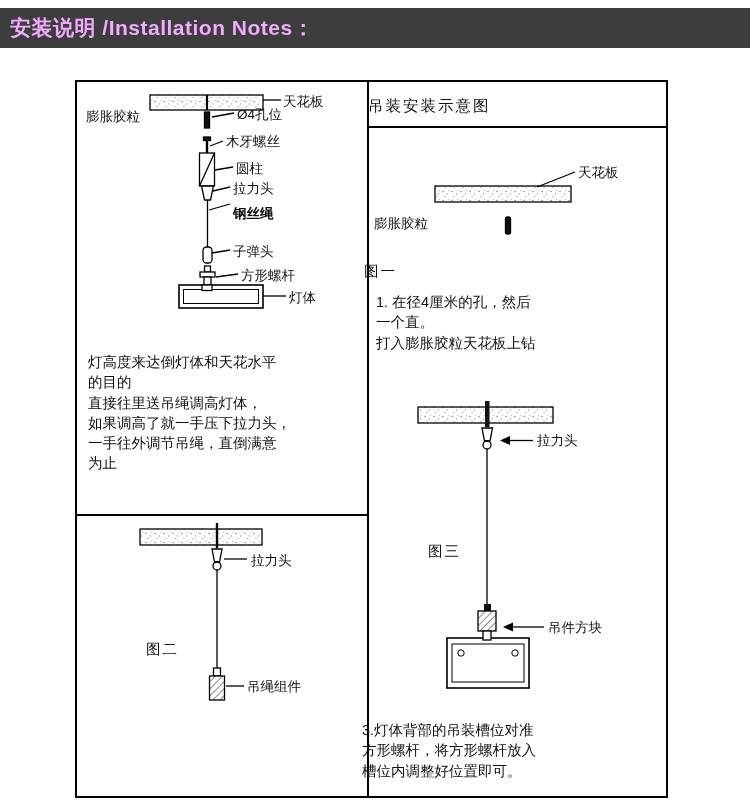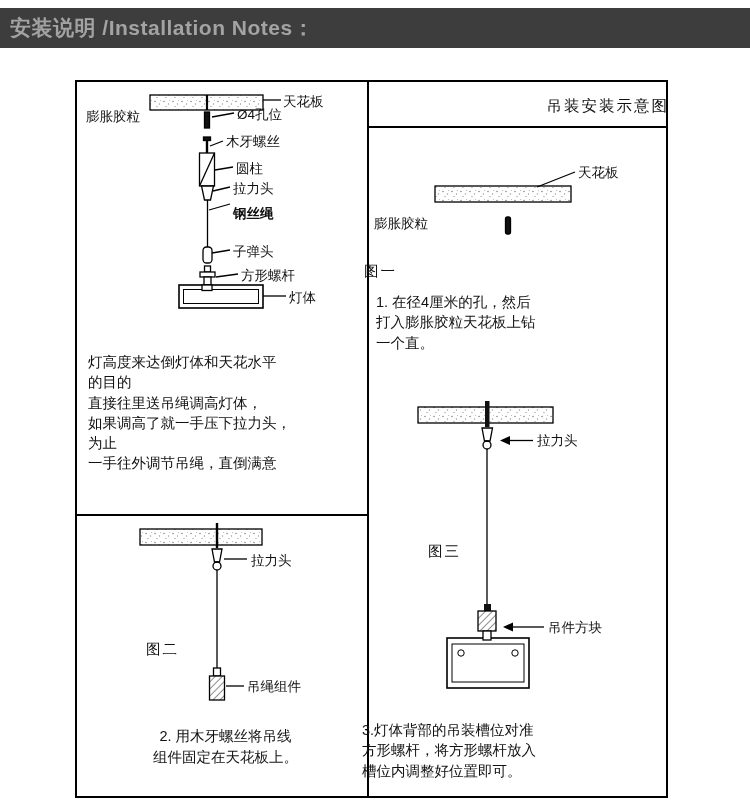--- a/index.html
+++ b/index.html
@@ -8,39 +8,39 @@
     width:750px; height:805px;
     font-family:"Liberation Sans", sans-serif;
     color:#111;
   }
   .page { position:relative; width:750px; height:805px; background:#fff; overflow:hidden; }
 
   .topbar {
     position:absolute; left:0; top:8px; width:750px; height:40px;
     background:#3d3d3d; display:flex; align-items:center; padding-left:10px;
   }
-  .topbar h1 { color:#a3a3a3; font-size:21px; font-weight:bold; letter-spacing:.5px; }
+  .topbar h1 { color:#f0abfc; font-size:21px; font-weight:bold; letter-spacing:.5px; }
 
   .board {
     position:absolute; left:75px; top:80px; width:593px; height:718px;
     border:2px solid #000; background:#fff;
   }
   .divider-v   { position:absolute; left:367px; top:80px;  width:2px;  height:718px; background:#000; }
   .leftbox-hr  { position:absolute; left:75px;  top:514px; width:294px; height:2px;  background:#000; }
   .righttit-hr { position:absolute; left:369px; top:126px; width:299px; height:1.5px; background:#000; }
 
   .art { position:absolute; left:0; top:0; pointer-events:none; }
 
   .lbl   { position:absolute; font-size:13.5px; white-space:nowrap; }
   .figlbl{ position:absolute; font-size:14.5px; white-space:nowrap; letter-spacing:2px; }
   .para  { position:absolute; font-size:14.5px; line-height:20.3px; white-space:nowrap; }
   .caption { position:absolute; font-size:14.5px; line-height:21px; text-align:center; }
   .right-title {
     position:absolute; left:368px; top:96px; width:301px;
-    text-align:right; font-size:15.5px; letter-spacing:2px;
+    text-align:left; font-size:15.5px; letter-spacing:2px;
   }
 </style>
 </head>
 <body>
 
 <div class="page">
 
   <header class="topbar">
     <h1>安装说明 /Installation Notes：</h1>
   </header>
@@ -142,39 +142,35 @@
   <span class="lbl" style="left:233px; top:205px;font-weight:bold;">钢丝绳</span>
   <span class="lbl" style="left:233px; top:243px;">子弹头</span>
   <span class="lbl" style="left:241px; top:267px;">方形螺杆</span>
   <span class="lbl" style="left:289px; top:289px;">灯体</span>
 
   <div class="para" style="left:88px; top:352px; width:260px;">
       <div>灯高度来达倒灯体和天花水平</div>
       <div>的目的</div>
       <div>直接往里送吊绳调高灯体，</div>
       <div>如果调高了就一手压下拉力头，</div>
+      <div>一手往外调节吊绳，直倒满意</div>
       <div>为止</div>
-      <div>一手往外调节吊绳，直倒满意</div>
     </div>
 
   <span class="figlbl" style="left:146px; top:640px;">图二</span>
   <span class="lbl" style="left:251px; top:552px;">拉力头</span>
   <span class="lbl" style="left:247px; top:678px;">吊绳组件</span>
-  <div class="caption" style="left:118px; top:726px; width:215px;">
-      <div>2. 用木牙螺丝将吊线</div>
-      <div>组件固定在天花板上。</div>
-    </div>
 
   <span class="lbl" style="left:578px; top:164px;">天花板</span>
   <span class="lbl" style="left:374px; top:215px;">膨胀胶粒</span>
   <span class="figlbl" style="left:364px; top:262px;">图一</span>
   <div class="para" style="left:376px; top:292px; width:260px;">
       <div>1. 在径4厘米的孔，然后</div>
+      <div>一个直。</div>
       <div>打入膨胀胶粒天花板上钻</div>
-      <div>一个直。</div>
     </div>
 
   <span class="figlbl" style="left:428px; top:542px;">图三</span>
   <span class="lbl" style="left:537px; top:432px;">拉力头</span>
   <span class="lbl" style="left:548px; top:619px;">吊件方块</span>
   <div class="para" style="left:362px; top:708px; width:270px;margin-top:12px;">
       <div>3.灯体背部的吊装槽位对准</div>
       <div>方形螺杆，将方形螺杆放入</div>
       <div>槽位内调整好位置即可。</div>
     </div>

